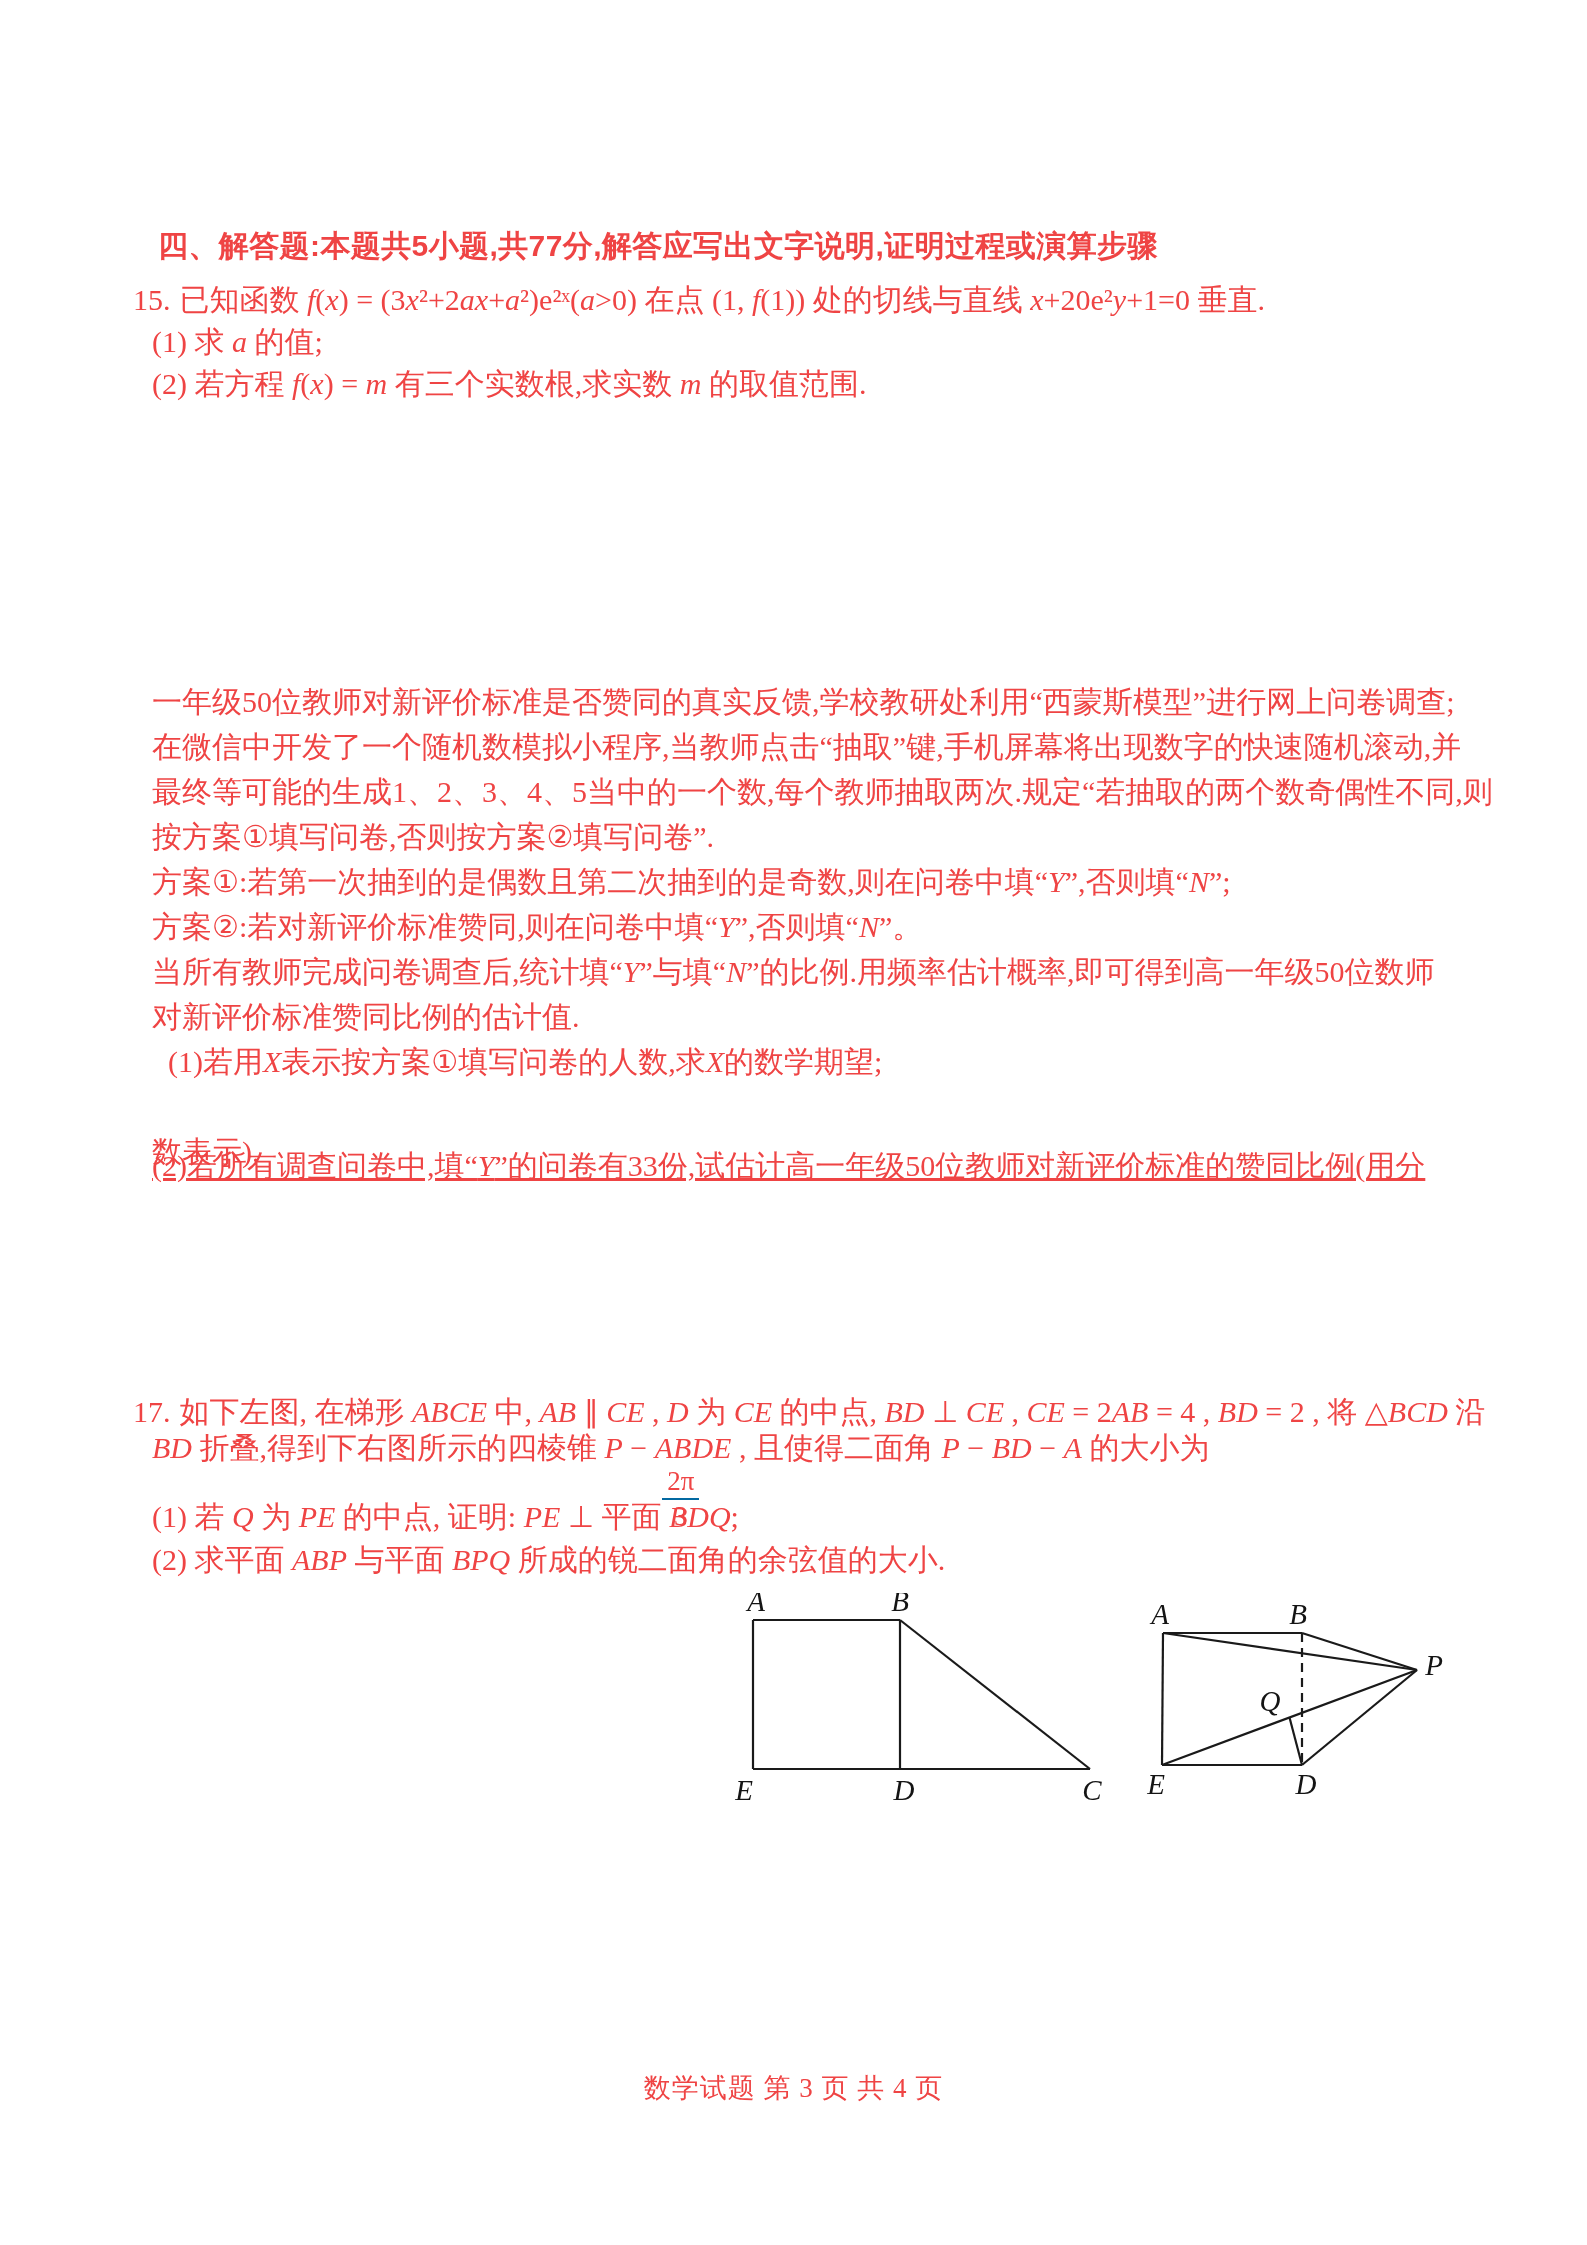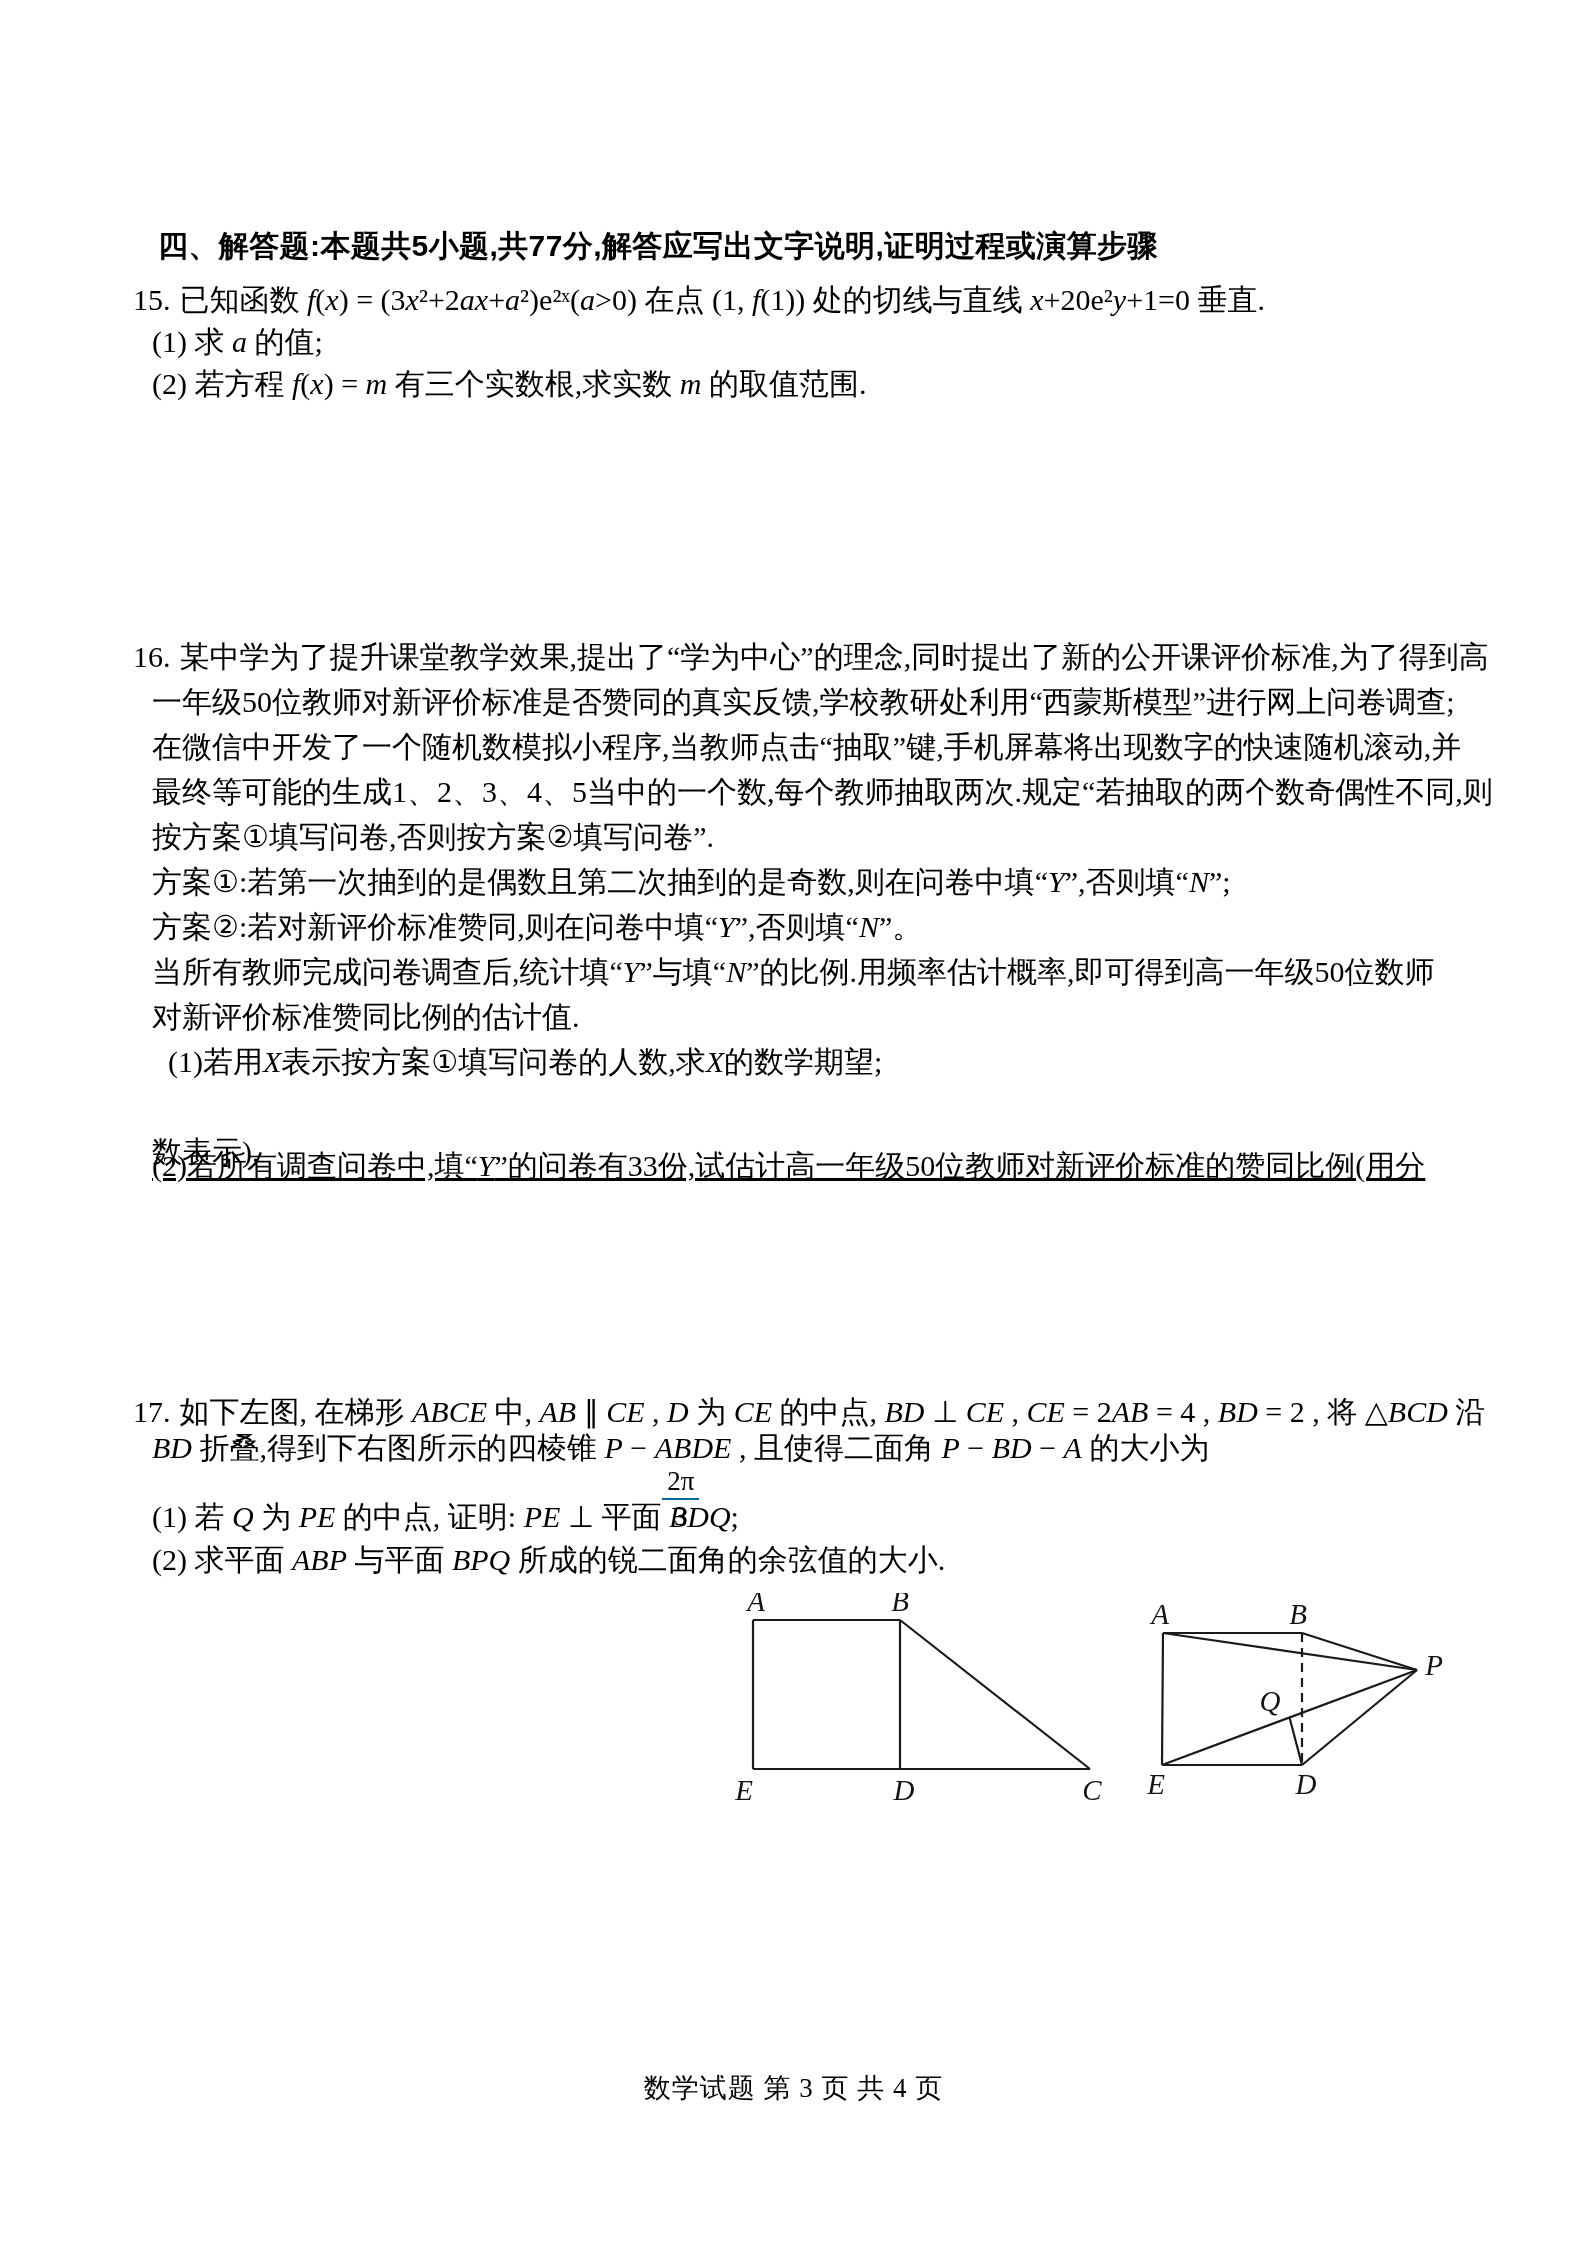--- a/index.html
+++ b/index.html
@@ -1,20 +1,20 @@
 <!DOCTYPE html>
 <html><head>
 <meta charset="utf-8">
 <style>
   html,body { margin:0; padding:0; background:#ffffff; }
   .page {
     position:relative;
     width:1587px; height:2245px;
     background:#ffffff;
-    color:#000000;
+    color:#ef4444;
     font-family:"Liberation Serif","DejaVu Sans",serif;
     overflow:hidden;
   }
   .hdr {
     position:absolute; left:158px; top:226px;
     font-family:"Liberation Sans","DejaVu Sans",sans-serif;
     font-weight:700; font-size:30px; white-space:nowrap;
     letter-spacing:0.4px;
   }
   .line {
@@ -44,23 +44,20 @@
 <div class="page">
 
   <div class="hdr">四、解答题:本题共5小题,共77分,解答应写出文字说明,证明过程或演算步骤</div>
 
   <div class="line" style="left:133px; top:281px;">
     <span class="pnum">15.</span><span class="mi">已知函数 <i>f</i>(<i>x</i>) = (3<i>x</i>²+2<i>ax</i>+<i>a</i>²)e²ˣ(<i>a</i>&gt;0) 在点 (1, <i>f</i>(1)) 处的切线与直线 <i>x</i>+20e²<i>y</i>+1=0 垂直.</span>
   </div>
   <div class="line mi" style="left:152px; top:323px;">(1) 求 <i>a</i> 的值;</div>
   <div class="line mi" style="left:152px; top:365px;">(2) 若方程 <i>f</i>(<i>x</i>) = <i>m</i> 有三个实数根,求实数 <i>m</i> 的取值范围.</div>
 
-  <div class="line" style="left:133px; top:638px;">
-    <span class="pnum">16.</span><span class="mi">某中学为了提升课堂教学效果,提出了“学为中心”的理念,同时提出了新的公开课评价标准,为了得到高</span>
-  </div>
   <div class="line mi" style="left:152px; top:683px;">一年级50位教师对新评价标准是否赞同的真实反馈,学校教研处利用“西蒙斯模型”进行网上问卷调查;</div>
   <div class="line mi" style="left:152px; top:728px;">在微信中开发了一个随机数模拟小程序,当教师点击“抽取”键,手机屏幕将出现数字的快速随机滚动,并</div>
   <div class="line mi" style="left:152px; top:773px;">最终等可能的生成1、2、3、4、5当中的一个数,每个教师抽取两次.规定“若抽取的两个数奇偶性不同,则</div>
   <div class="line mi" style="left:152px; top:818px;">按方案①填写问卷,否则按方案②填写问卷”.</div>
   <div class="line mi" style="left:152px; top:908px;">方案②:若对新评价标准赞同,则在问卷中填“<i>Y</i>”,否则填“<i>N</i>”。</div>
   <div class="line mi" style="left:152px; top:863px;">方案①:若第一次抽到的是偶数且第二次抽到的是奇数,则在问卷中填“<i>Y</i>”,否则填“<i>N</i>”;</div>
   <div class="line mi" style="left:152px; top:953px;">当所有教师完成问卷调查后,统计填“<i>Y</i>”与填“<i>N</i>”的比例.用频率估计概率,即可得到高一年级50位数师</div>
   <div class="line mi" style="left:152px; top:998px;">对新评价标准赞同比例的估计值.</div>
   <div class="line mi" style="left:168px; top:1043px;">(1)若用<i>X</i>表示按方案①填写问卷的人数,求<i>X</i>的数学期望;</div>
   <div class="line mi" style="left:152px; top:1147px;text-decoration:underline;">(2)若所有调查问卷中,填“<i>Y</i>”的问卷有33份,试估计高一年级50位教师对新评价标准的赞同比例(用分</div>

